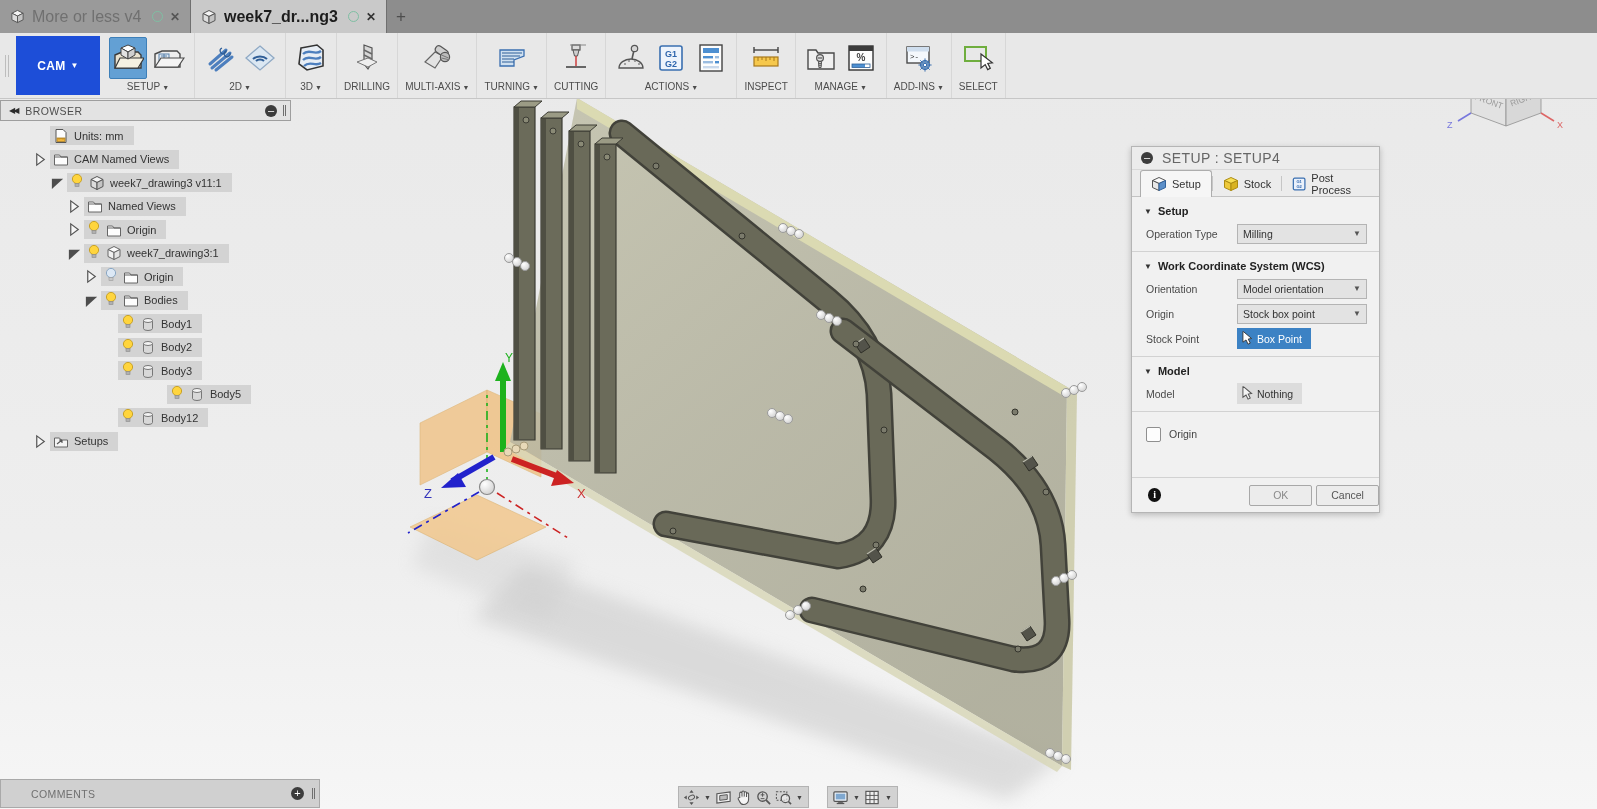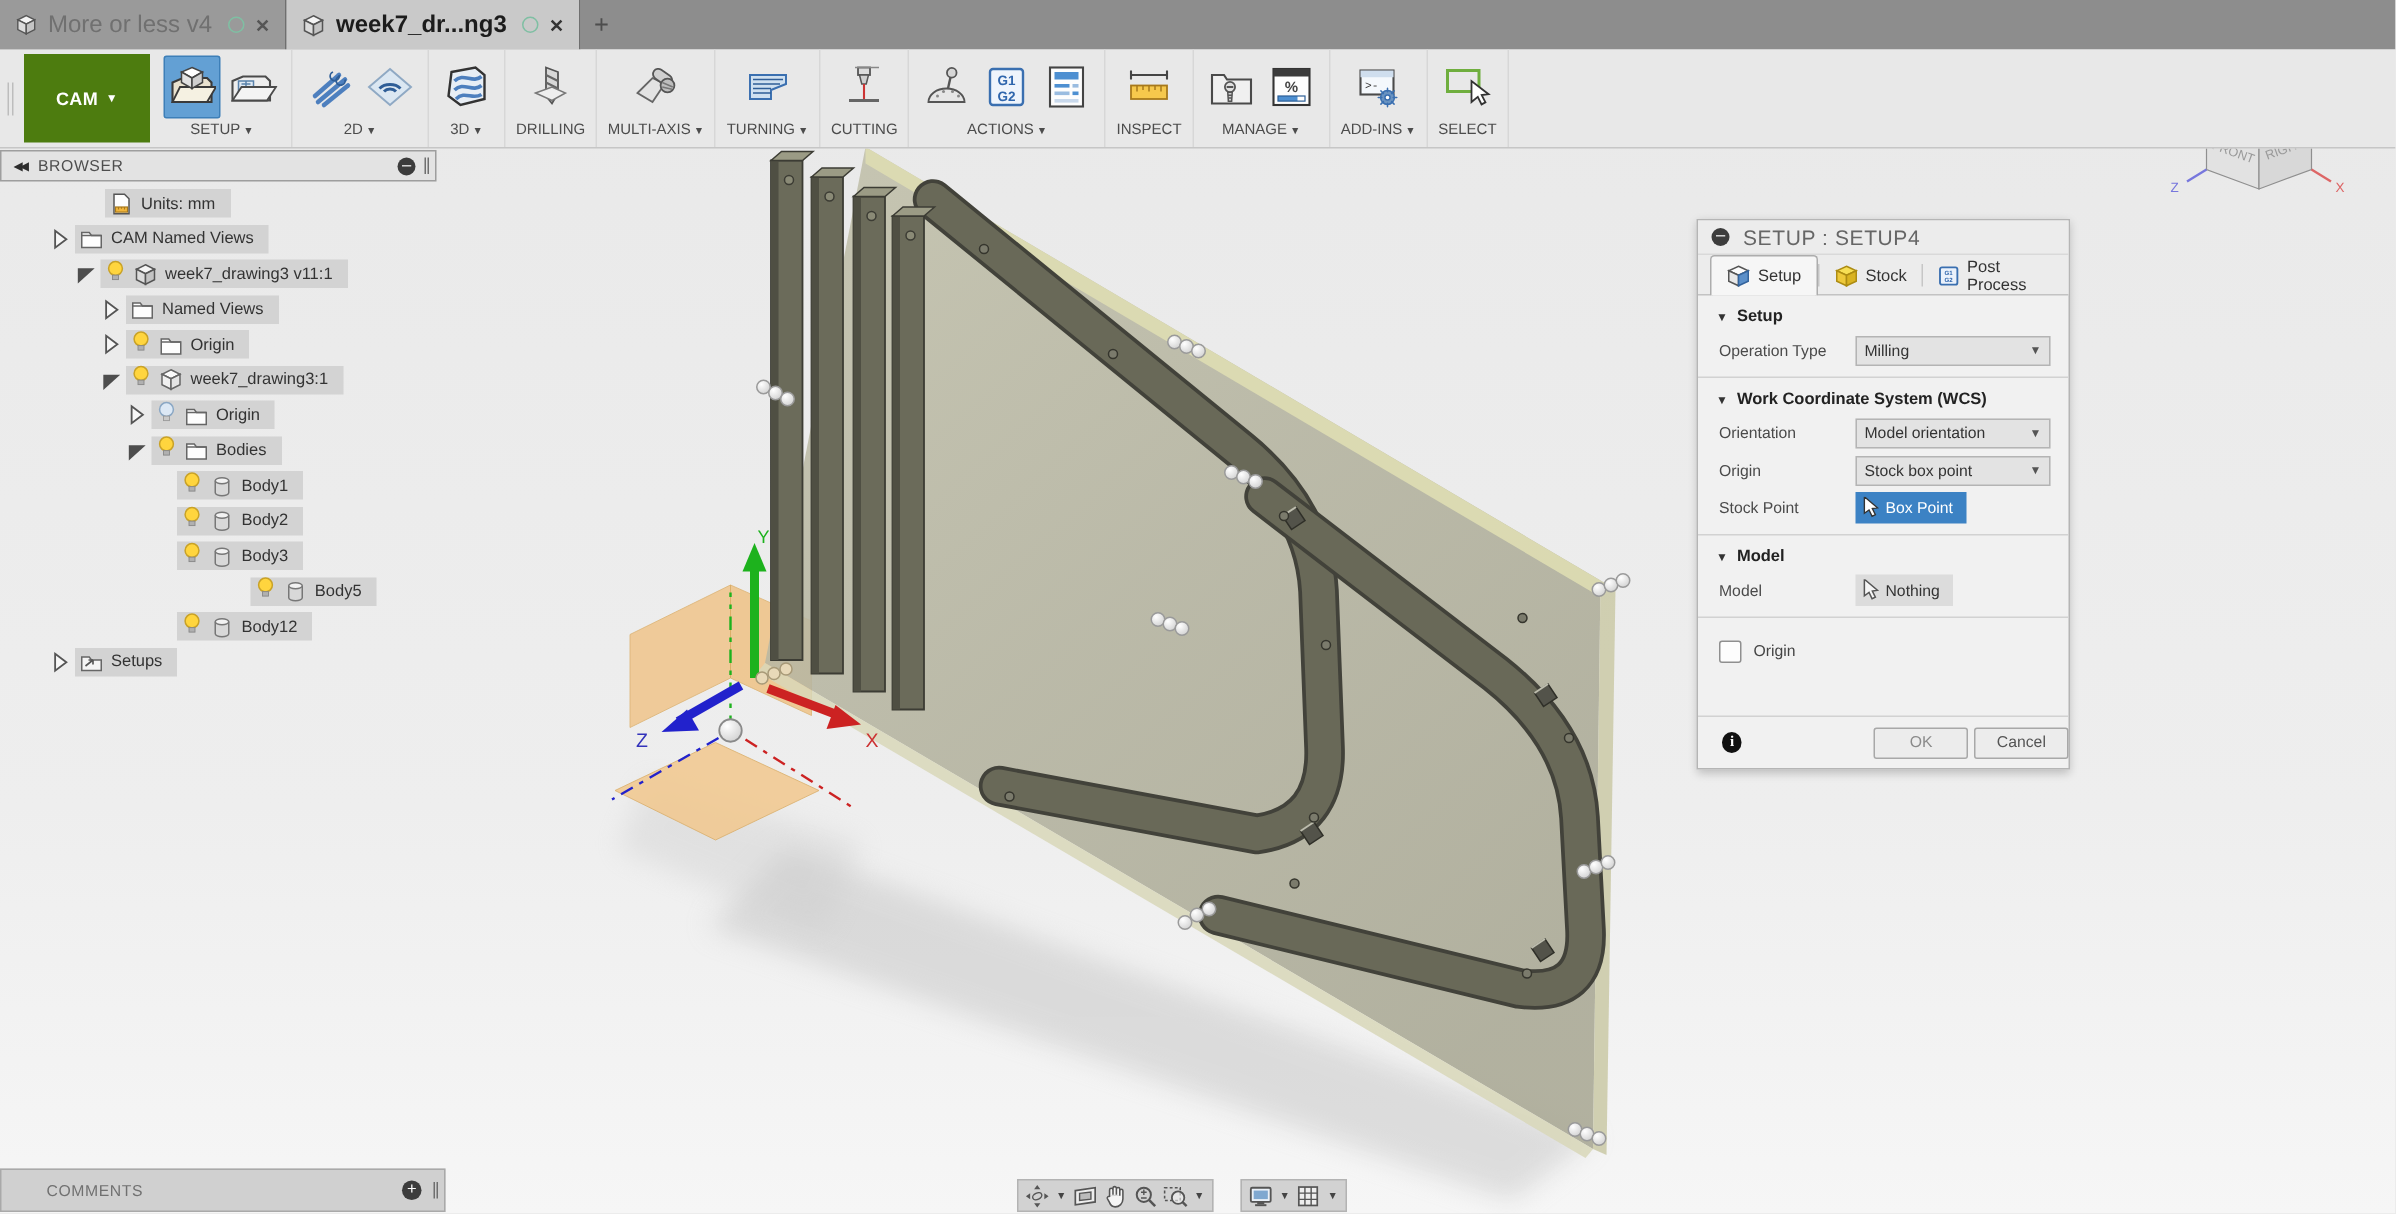--- a/index.html
+++ b/index.html
@@ -13,21 +13,21 @@
   .doctab.active{width:175px;background:#c9c9c9;color:#1c1c1c;font-weight:bold;}
   .doctab .ttl{font-size:16px;white-space:nowrap;overflow:hidden;flex:1;}
   .synccircle{width:9px;height:9px;border:1.5px solid #7fbfa3;border-radius:50%;flex:0 0 auto;}
   .tabx{font-size:12px;color:#555;font-weight:bold;line-height:1;}
   .doctab.active .tabx{color:#333;}
   #newtab{width:28px;display:flex;align-items:center;justify-content:center;color:#4d4d4d;font-size:17px;}
   
   #toolbar{position:absolute;left:0;top:33px;width:1597px;height:65px;background:#e8e8e8;border-bottom:1px solid #c6c6c6;display:flex;align-items:stretch;}
   #tb-grip{width:14px;display:flex;align-items:center;justify-content:center;gap:2px;}
   #tb-grip i{display:block;width:1px;height:22px;background:#bdbdbd;}
-  #cambox{width:84px;margin:3px 2px;background:#4d7c0f;color:#fff;font-weight:bold;font-size:12px;display:flex;align-items:center;justify-content:center;letter-spacing:.3px;}
+  #cambox{width:84px;margin:3px 2px;background:#1d4ed8;color:#fff;font-weight:bold;font-size:12px;display:flex;align-items:center;justify-content:center;letter-spacing:.3px;}
   #cambox .caret{margin-left:5px;font-size:8px;}
   #toolbar-groups{display:flex;align-items:stretch;}
   .tgroup{display:flex;flex-direction:column;align-items:center;justify-content:flex-start;border-right:1px solid #d7d7d7;padding:3px 7px 0 7px;}
   .trow{display:flex;align-items:center;gap:4px;height:44px;}
   .tbtn{width:36px;height:40px;display:flex;align-items:center;justify-content:center;border-radius:2px;}
   .tbtn.hl{background:#63a0d4;border:1px solid #3d7fb8;}
   .tbtn svg{width:32px;height:32px;}
   .tlabel{font-size:10px;color:#4c4c4c;margin-top:1px;white-space:nowrap;}
   .tlabel .caret{font-size:7px;color:#4c4c4c;margin-left:2px;}
   
@@ -39,21 +39,21 @@
   .mincirc{width:12px;height:12px;border-radius:50%;background:#3c3c3c;color:#fff;font-size:11px;line-height:10px;text-align:center;margin-right:6px;flex:0 0 auto;}
   .griplines{width:4px;display:flex;gap:1px;margin-right:3px;}
   .griplines i{display:block;width:1px;height:11px;background:#6f6f6f;}
   #tree{position:absolute;left:0;top:124px;width:300px;}
   .brow{height:23.5px;display:flex;align-items:center;}
   .brow .arrow{width:15px;height:15px;flex:0 0 auto;margin-right:2px;}
   .chip{display:flex;align-items:center;height:19px;background:rgba(209,209,209,.93);padding:0 10px 0 3px;gap:5px;}
   .chip .lbl{font-size:11px;color:#333;white-space:nowrap;}
   .chip svg{flex:0 0 auto;}
   
-  #comments{position:absolute;left:0;top:779px;width:297px;height:29px;background:#d0d0d0;border:1px solid #a9a9a9;box-sizing:border-box;display:flex;align-items:center;}
+  #comments{position:absolute;left:0;top:779px;width:320px;height:29px;background:#d0d0d0;border:1px solid #a9a9a9;box-sizing:border-box;display:flex;align-items:center;}
   #comments .ttl{flex:1;margin-left:30px;font-size:10.5px;color:#707070;letter-spacing:.4px;}
   .pluscirc{width:13px;height:13px;border-radius:50%;background:#3c3c3c;color:#fff;font-size:11px;line-height:12px;text-align:center;margin-right:8px;}
   
   .navbox{position:absolute;top:786px;height:22px;background:#d2d2d2;border:1px solid #b3b3b3;box-sizing:border-box;display:flex;align-items:center;padding:0 4px;gap:3px;}
   #nav1{left:678px;}
   #nav2{left:827px;}
   .navbtn{display:flex;align-items:center;}
   .navbtn svg{width:17px;height:17px;}
   .ncaret{font-size:7px;color:#444;margin:0 1px;}
   
@@ -641,21 +641,21 @@
 <div id="browser-head">
   <span class="coll">◀◀</span>
   <span class="ttl">BROWSER</span>
   <span class="mincirc">–</span>
   <span class="griplines">
       <i></i>
       <i></i>
     </span>
 </div>
 <div id="tree">
-    <div class="brow" style="padding-left: 33px; gap: 20px;">
+    <div class="brow" style="padding-left: 33px;">
       <span class="arrow"></span>
       <span class="chip">
         <svg width="16" height="16" viewBox="0 0 16 16">
           <use href="#t-units"></use>
         </svg>
         <span class="lbl">Units: mm</span>
       </span>
     </div>
     <div class="brow" style="padding-left: 33px;">
       <span class="arrow"><svg width="15" height="15" viewBox="0 0 16 16">

